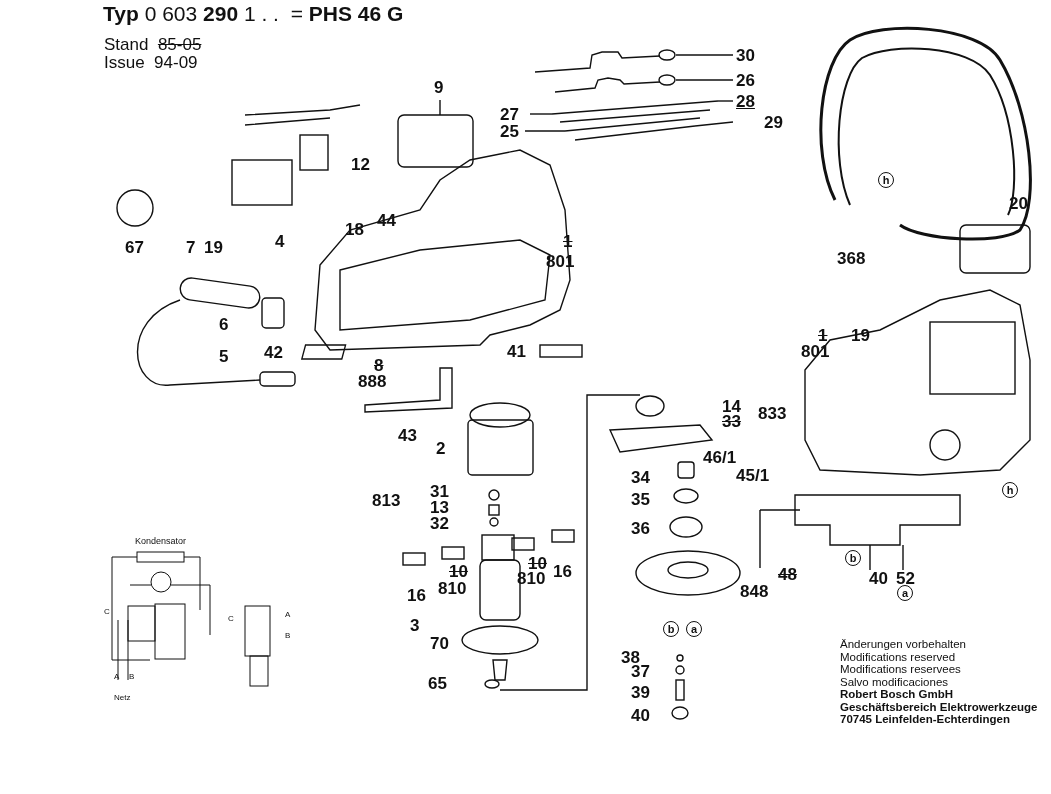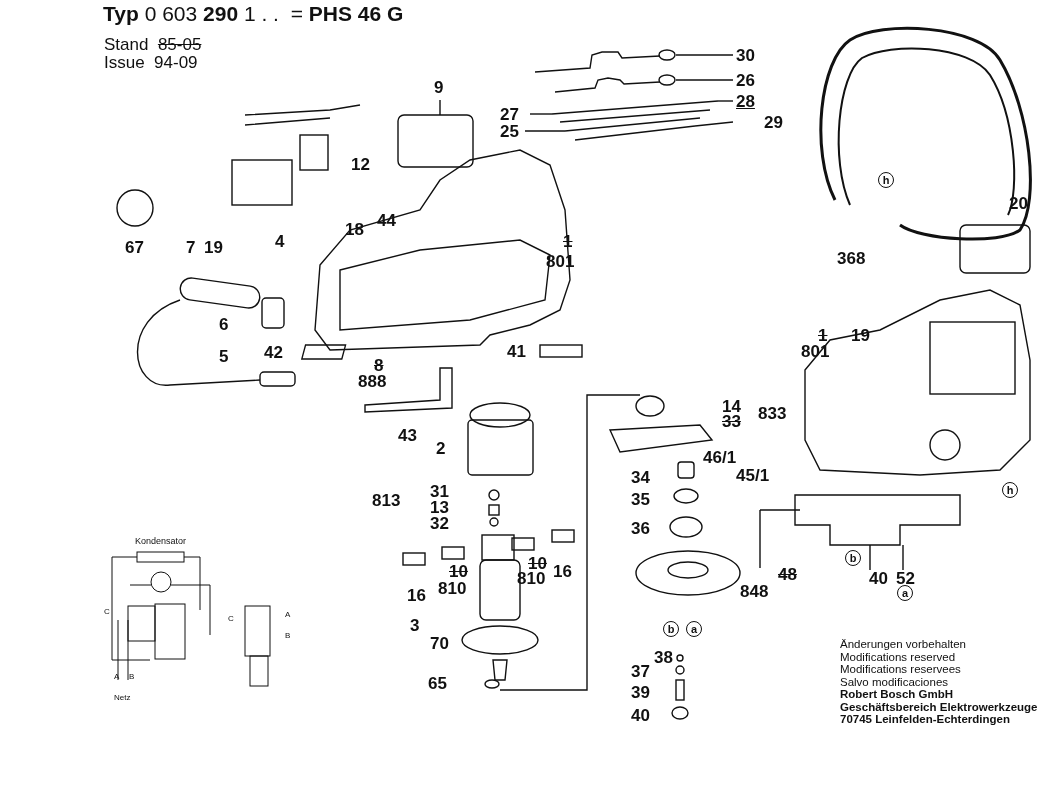--- a/index.html
+++ b/index.html
@@ -174,21 +174,21 @@
 <span class="lbl" style="left:722px;top:398px;">14</span>
 <span class="lbl strike" style="left:722px;top:413px;">33</span>
 <span class="lbl" style="left:758px;top:405px;">833</span>
 <span class="lbl" style="left:703px;top:449px;">46/1</span>
 <span class="lbl" style="left:736px;top:467px;">45/1</span>
 <span class="lbl" style="left:631px;top:469px;">34</span>
 <span class="lbl" style="left:631px;top:491px;">35</span>
 <span class="lbl" style="left:631px;top:520px;">36</span>
 <span class="lbl strike" style="left:750px;top:566px;margin-left:28px;">48</span>
 <span class="lbl" style="left:740px;top:583px;">848</span>
-<span class="lbl" style="left:654px;top:649px;">38</span>
+<span class="lbl" style="left:621px;top:649px;">38</span>
 <span class="lbl" style="left:631px;top:663px;">37</span>
 <span class="lbl" style="left:631px;top:684px;">39</span>
 <span class="lbl" style="left:631px;top:707px;">40</span>
 <span class="lbl" style="left:837px;top:250px;">368</span>
 <span class="lbl" style="left:1009px;top:195px;">20</span>
 <span class="lbl strike" style="left:818px;top:327px;">1</span>
 <span class="lbl" style="left:801px;top:343px;">801</span>
 <span class="lbl" style="left:851px;top:327px;">19</span>
 <span class="lbl" style="left:869px;top:570px;">40</span>
 <span class="lbl" style="left:896px;top:570px;">52</span>

